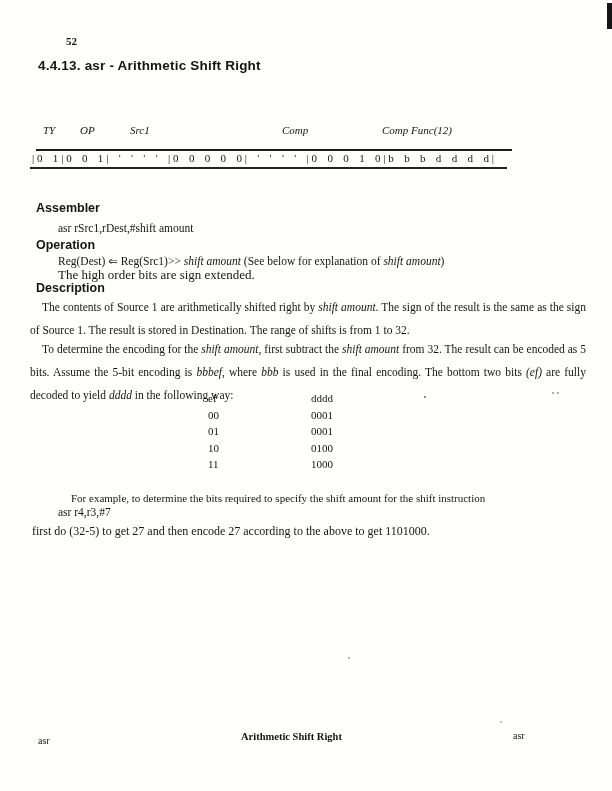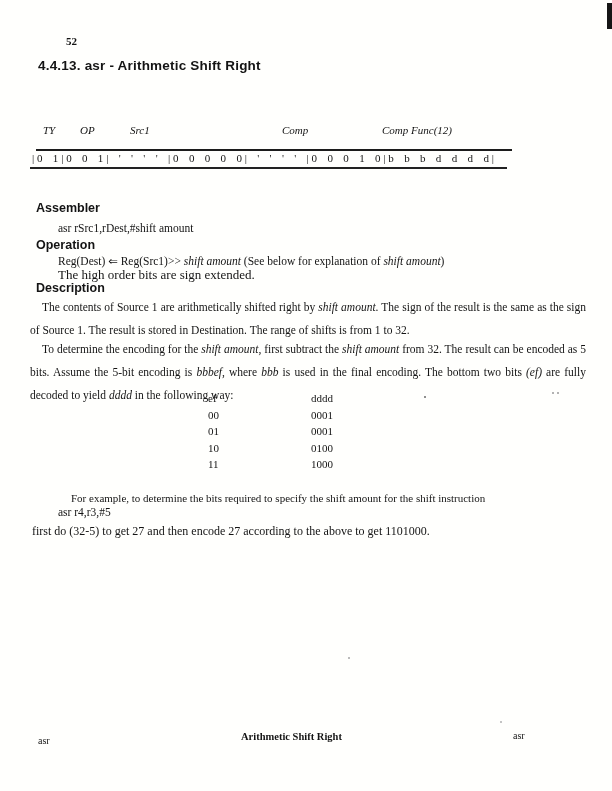--- a/index.html
+++ b/index.html
@@ -135,21 +135,21 @@
       <span class="ef-col1">10</span>
       <span>0100</span>
     </div>
     <div class="ef-row">
       <span class="ef-col1">11</span>
       <span>1000</span>
     </div>
   </div>
 
   <div class="abs example-intro">For example, to determine the bits required to specify the shift amount for the shift instruction</div>
-  <div class="abs example-code">asr r4,r3,#5</div>
+  <div class="abs example-code">asr r4,r3,#7</div>
   <div class="abs example-conclusion">first do (32-5) to get 27 and then encode 27 according to the above to get 1101000.</div>
 
   <div class="abs footer-left">asr</div>
   <div class="abs footer-center">Arithmetic Shift Right</div>
   <div class="abs footer-right">asr</div>
 
   <div class="abs speck speck-1"></div>
   <div class="abs speck speck-2"></div>
   <div class="abs speck speck-3"></div>
   <div class="abs speck speck-4"></div>

